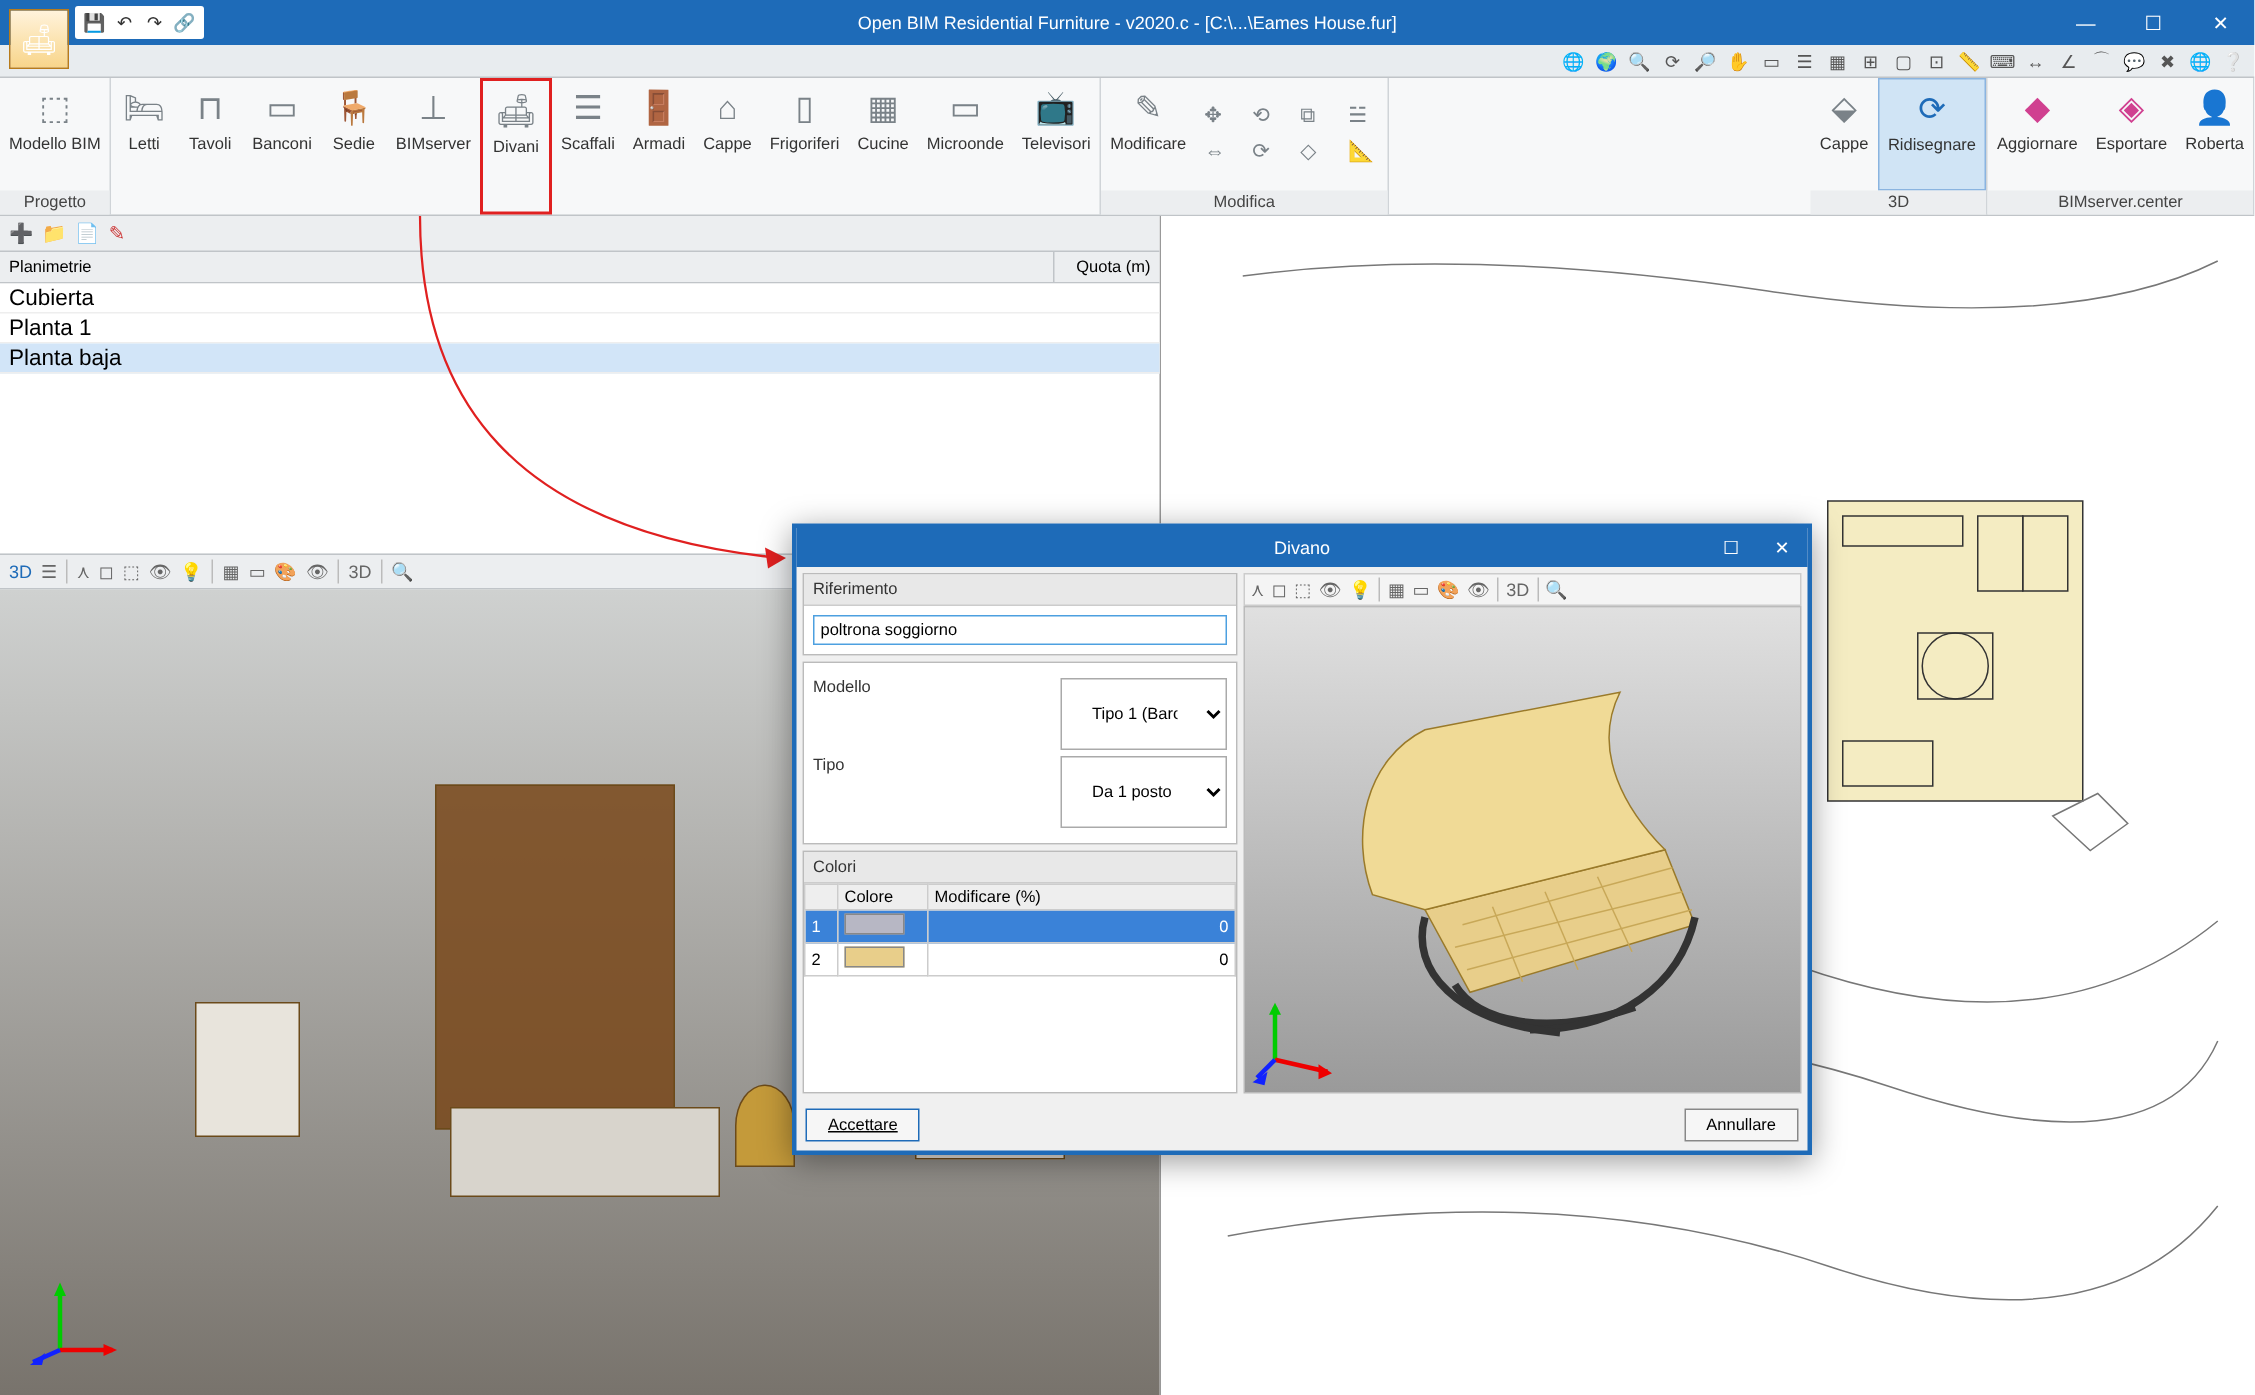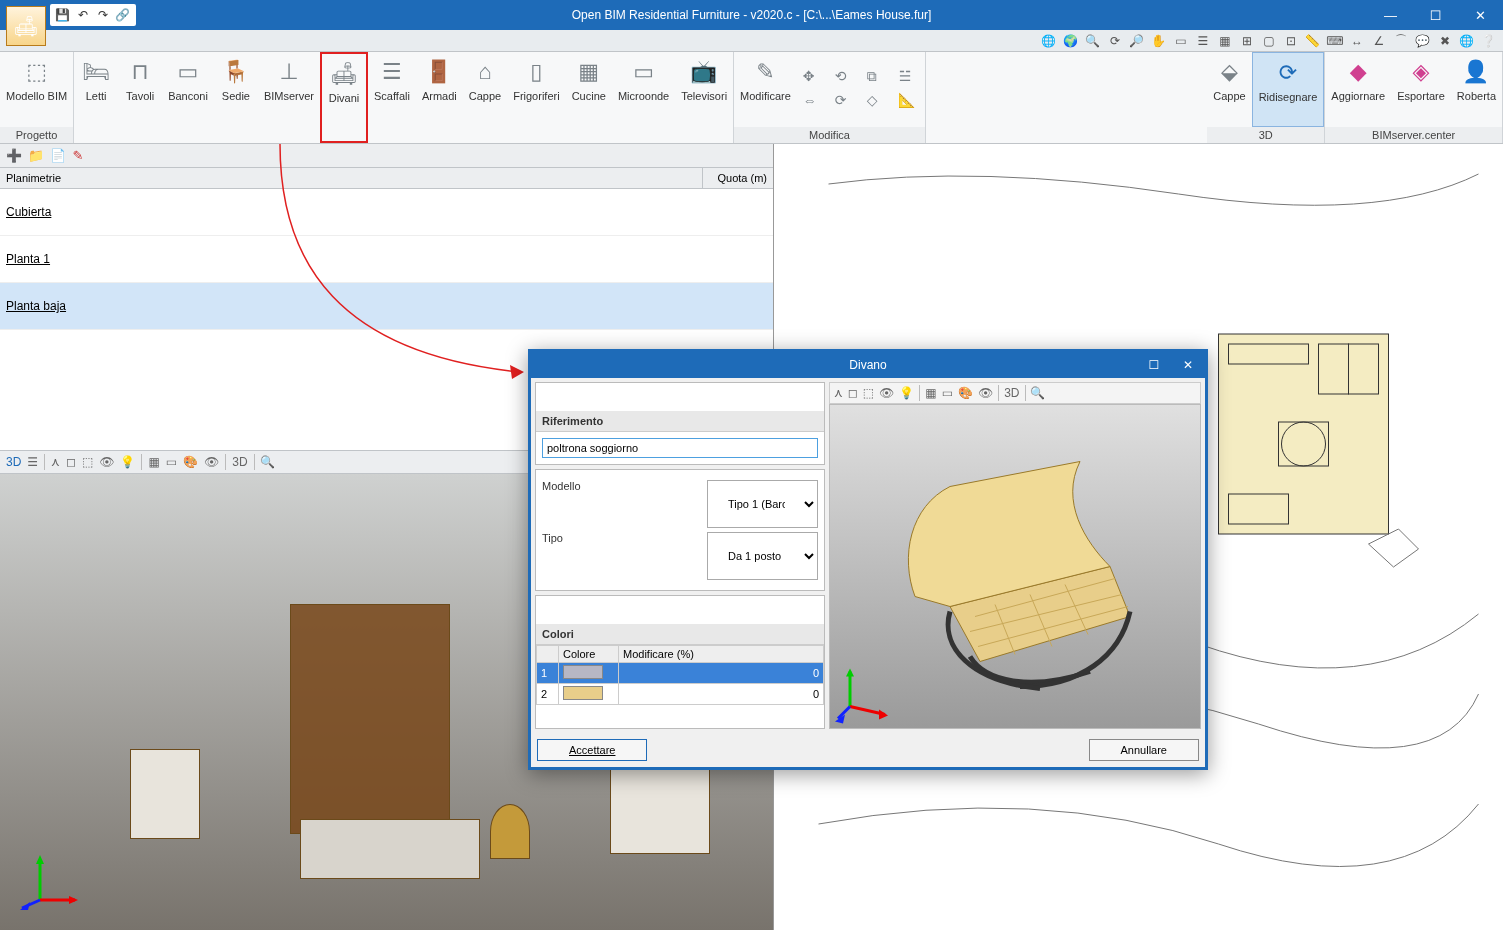--- a/index.html
+++ b/index.html
@@ -33,21 +33,21 @@
 
 
 .main { display:flex; height: calc(930px - 30px - 22px - 92px); position:relative; }
 .left-panel { width: 774px; display:flex; flex-direction:column; border-right:1px solid #999; }
 .planim-tools { height:24px; background:#eceef0; display:flex; align-items:center; gap:6px; padding:0 6px; border-bottom:1px solid #c0c4c8;}
 .planim-tools span { font-size:13px; color:#6a5; cursor:pointer;}
 .planim-header { display:flex; background:#eceef0; border-bottom:1px solid #c0c4c8; font-size:11px;}
 .planim-header .c1 { flex:1; padding:4px 6px; border-right:1px solid #c0c4c8;}
 .planim-header .c2 { width:70px; padding:4px 6px; text-align:right;}
 .planim-list { background:#fff; }
-.planim-list .row { padding:16px 6px; font-size:12px; border-bottom:1px solid #eee; cursor:pointer;text-decoration:underline;}
+.planim-list .row { padding:1px 6px; font-size:15px; border-bottom:1px solid #eee; cursor:pointer;}
 .planim-list .row.sel { background:#d2e5f8; }
 .planim-empty { flex:0 0 120px; }
 
 .view-tools { height:24px; background:#eceef0; display:flex; align-items:center; gap:6px; padding:0 6px; border-top:1px solid #c0c4c8; border-bottom:1px solid #c0c4c8;}
 .view-tools span { font-size:12px; color:#666; cursor:pointer;}
 .v-sep { width:1px; height:16px; background:#bbb; }
 
 .viewport3d { flex:1; background:linear-gradient(180deg,#cfd1d0 0%, #78736c 100%); position:relative; overflow:hidden;}
 .axis3d { position:absolute; left:20px; bottom:20px; width:60px; height:60px; }
 
@@ -59,38 +59,38 @@
 
 
 .dialog { position:absolute; left:528px; top:205px; width:680px; background:#f0f0f0; border:3px solid #1e6bb8; box-shadow:0 4px 20px rgba(0,0,0,0.4); z-index:100;}
 .dialog .dlg-title { height:26px; background:#1e6bb8; color:#fff; display:flex; align-items:center; position:relative;}
 .dialog .dlg-title .t { position:absolute; left:50%; transform:translateX(-50%); font-size:12px;}
 .dialog .dlg-title .ctrls { margin-left:auto; display:flex;}
 .dialog .dlg-title .ctrls div { width:34px; height:26px; display:flex; align-items:center; justify-content:center; cursor:pointer; font-size:12px;}
 .dialog .dlg-body { display:flex; padding:4px; gap:4px;}
 .dialog .dlg-left { width:290px; display:flex; flex-direction:column; gap:4px;}
 .dlg-section { border:1px solid #bbb; background:#fff;}
-.dlg-section .hdr { background:#e8e8e8; border-bottom:1px solid #ccc; padding:4px 6px; font-size:11px; font-weight:bold; color:#333;margin-top:28px;}
+.dlg-section .hdr { background:#e8e8e8; border-bottom:1px solid #ccc; padding:4px 6px; font-size:11px; font-weight:normal; color:#333;}
 .dlg-section .body { padding:6px;}
 .dlg-input { width:100%; border:1px solid #4da0e0; padding:3px 4px; font-size:11px; outline:none;}
 .dlg-row { display:flex; margin:4px 0;}
 .dlg-row label { flex:1; font-size:11px; color:#333;}
 .dlg-row select { width:111px; font-size:11px; padding:16px; border:1px solid #aaa; background:#fff;}
 .color-table { width:100%; border-collapse:collapse; font-size:11px;}
 .color-table th { background:#eee; border:1px solid #ccc; padding:2px 4px; font-weight:normal; text-align:left;}
 .color-table td { border:1px solid #ccc; padding:2px 4px;}
 .color-table .swatch { width:40px; height:14px; display:inline-block; border:1px solid #888;}
 .color-table tr.selr td { background:#3a82d8; color:#fff;}
 
 .dlg-right { flex:1; display:flex; flex-direction:column;}
 .dlg-rtools { height:22px; background:#f4f4f4; border:1px solid #ccc; display:flex; align-items:center; gap:5px; padding:0 4px;}
 .dlg-rtools span { font-size:12px; color:#666; cursor:pointer;}
 .dlg-preview { flex:1; border:1px solid #bbb; background:linear-gradient(#e0e0e0,#9a9a9a); position:relative; min-height:320px;}
 .dlg-footer { display:flex; padding:6px; gap:8px;}
-.dlg-footer button { padding:4px 31px; font-size:11px; border:1px solid #888; background:#f6f6f6; cursor:pointer;}
+.dlg-footer button { padding:4px 14px; font-size:11px; border:1px solid #888; background:#f6f6f6; cursor:pointer;}
 .dlg-footer button:first-child { border:1px solid #1e6bb8;}
 .dlg-footer .spacer { flex:1;}
 
 
 .furn { position:absolute; background:rgba(188,150,70,0.9); border:1px solid #6b4a1a;}
 </style>
 </head>
 <body>
 
 <div class="titlebar">

